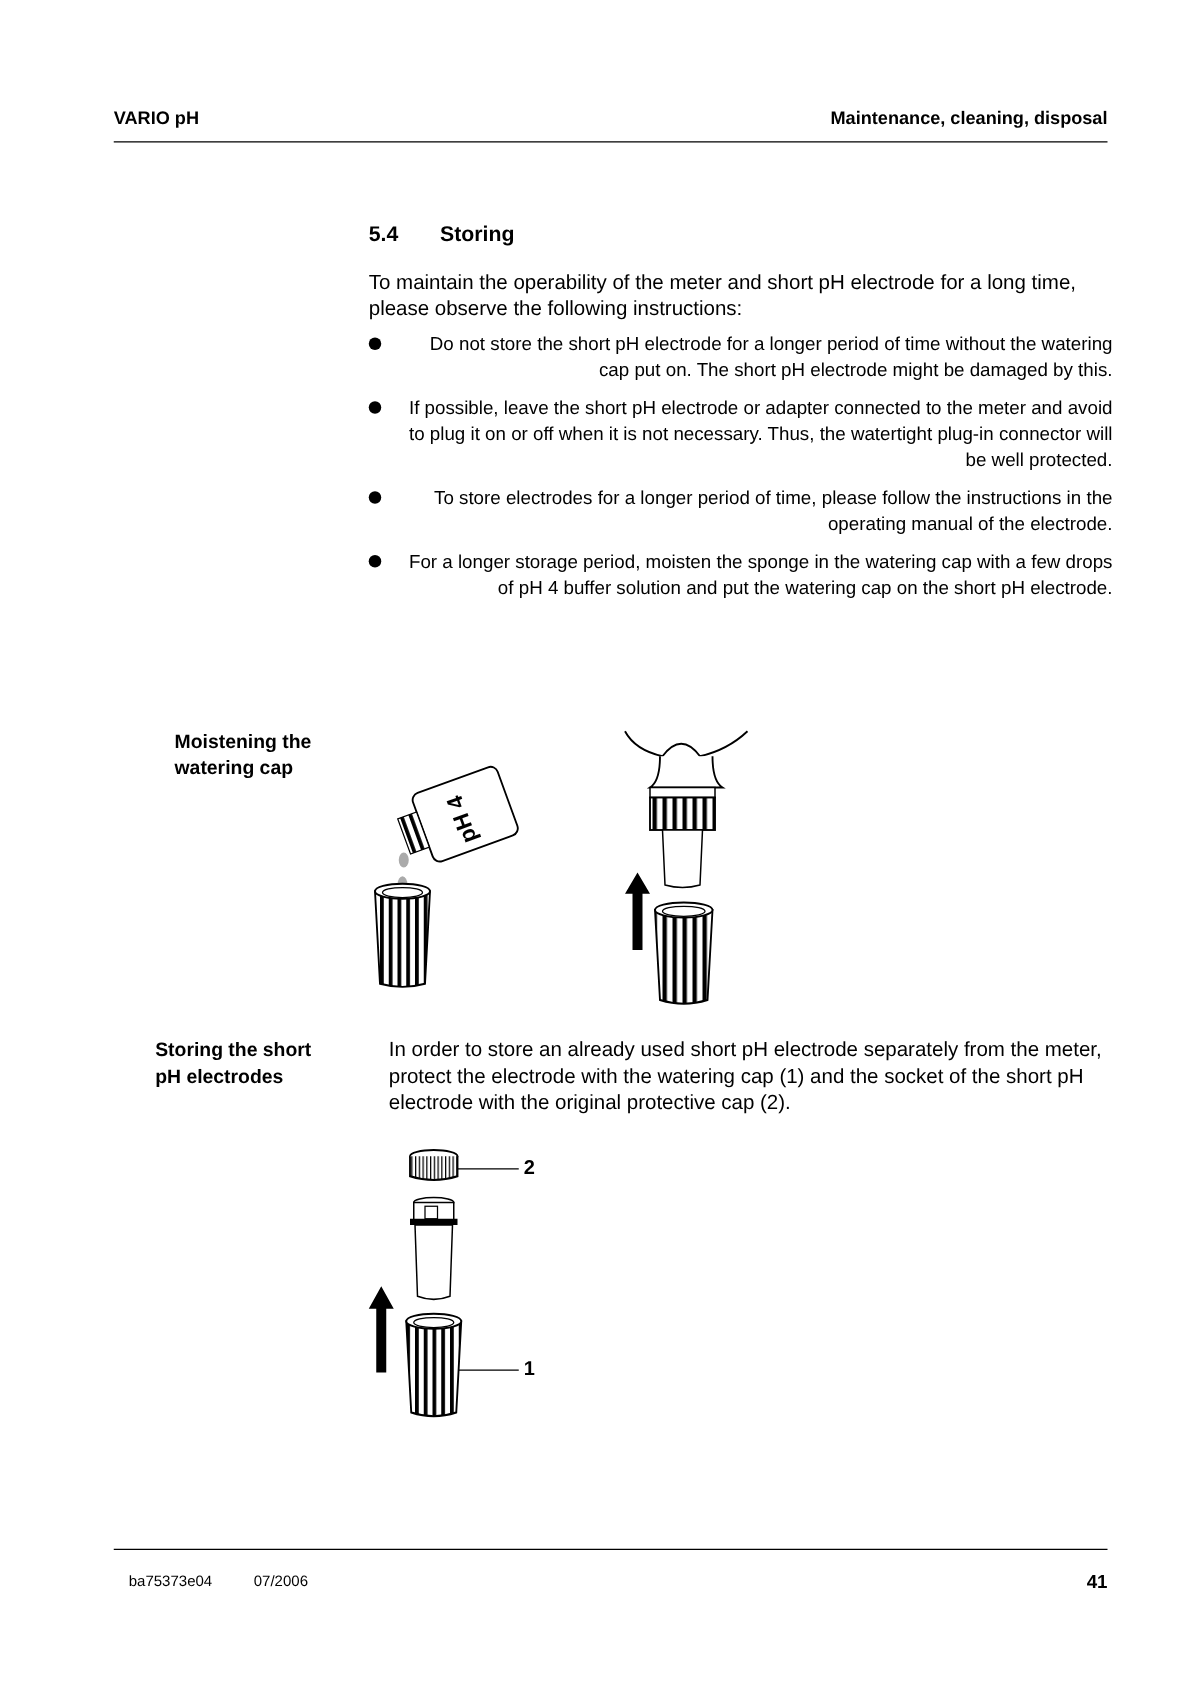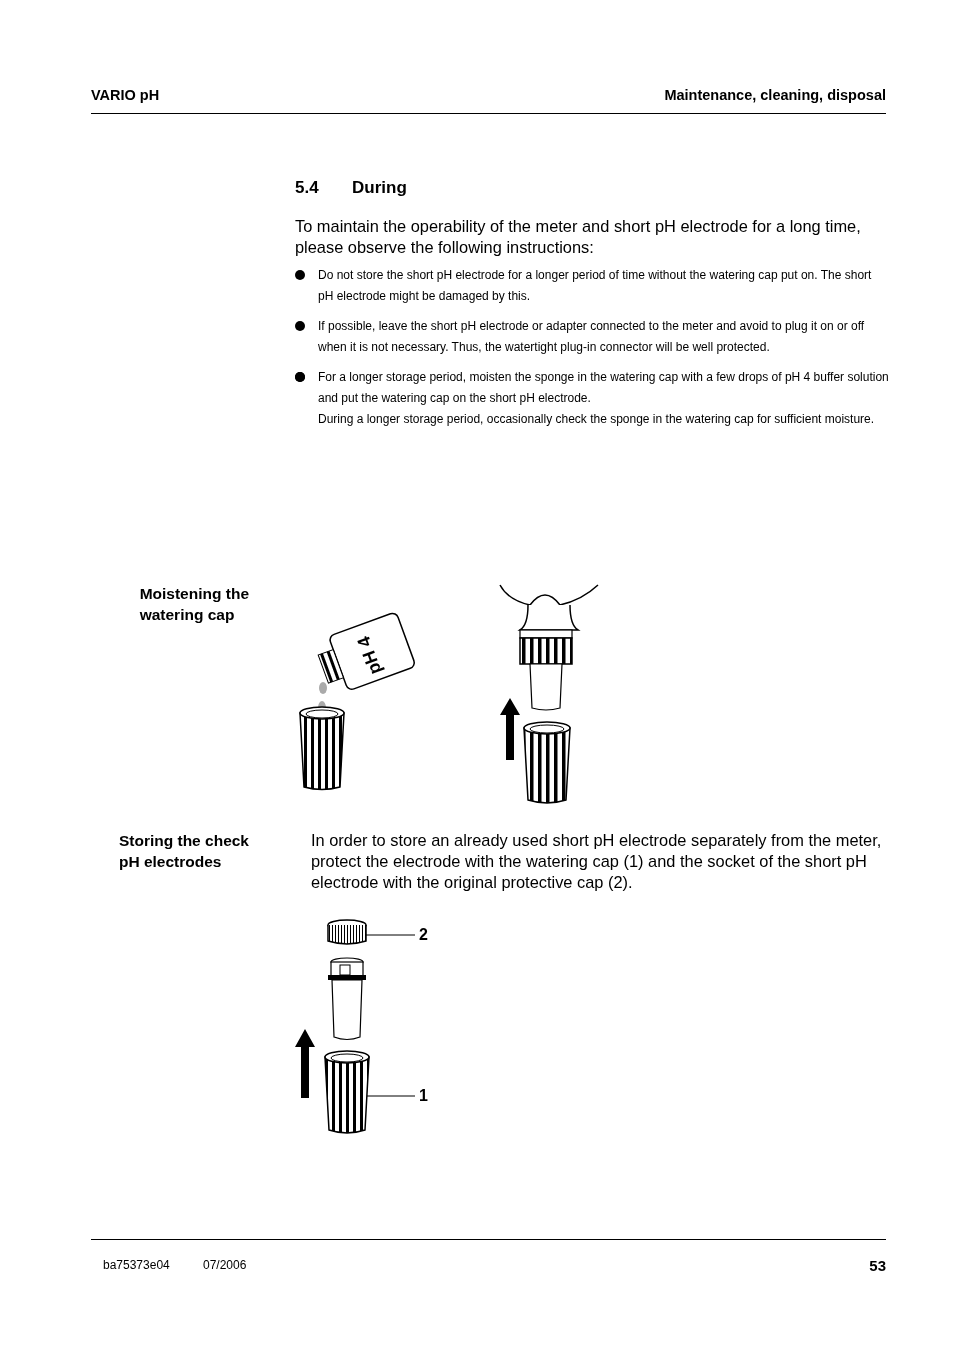--- a/index.html
+++ b/index.html
@@ -6,58 +6,58 @@
     html, body { width: 954px; height: 1351px; background: #ffffff; overflow: hidden; }
     body { position: relative; font-family: "Liberation Sans", sans-serif; color: #000; }
     .hdr-left, .hdr-right { position: absolute; top: 87px; font-size: 14.5px; font-weight: bold; }
     .hdr-left { left: 91px; }
     .hdr-right { right: 68px; }
     .rule { position: absolute; left: 91px; width: 795px; height: 1px; background: #000; }
     .sec-num { position: absolute; left: 295px; top: 178px; font-size: 17px; font-weight: bold; text-align: right; }
     .sec-title { position: absolute; left: 352px; top: 178px; font-size: 17px; font-weight: bold; }
     .intro { position: absolute; left: 295px; top: 216px; width: 595px; font-size: 16.4px; line-height: 21px; }
     .bullets { position: absolute; left: 295px; top: 265px; width: 595px; list-style: none; }
-    .bullets li { position: relative; padding-left: 23px; font-size: 12px; line-height: 21px; margin-bottom: 9px; }
+    .bullets li { position: relative; padding-left: 23px; font-size: 15px; line-height: 21px; margin-bottom: 9px; text-align: right; }
     .bullets li .dot { position: absolute; left: 0; top: 5px; width: 10px; height: 10px; border-radius: 50%; background: #000; }
     .side-label { position: absolute; right: 705px; text-align: left; font-size: 15.5px; font-weight: bold; line-height: 21px; }
     .body2 { position: absolute; left: 295px; top: 830px; width: 595px; font-size: 16.4px; line-height: 21px; margin-left: 16px; }
     .fig { position: absolute; }
     .callout { position: absolute; font-size: 16px; font-weight: bold; }
     .ftr { position: absolute; top: 1258px; font-size: 12px; }
     .pgnum { position: absolute; right: 68px; top: 1257px; font-size: 15px; font-weight: bold; }
   </style>
 </head>
 <body>
 
 <div class="hdr-left">VARIO pH</div>
 <div class="hdr-right">Maintenance, cleaning, disposal</div>
 <div class="rule" style="top:113px;"></div>
 
 <div class="sec-num">5.4</div>
-<div class="sec-title">During</div>
+<div class="sec-title">Storing</div>
 
 <p class="intro">To maintain the operability of the meter and short pH electrode for a long time, please observe the following instructions:</p>
 
 <ul class="bullets">
   <li>
     <span class="dot"></span>
     <span>Do not store the short pH electrode for a longer period of time without the watering cap put on. The short pH electrode might be damaged by this.</span>
   </li>
   <li>
     <span class="dot"></span>
     <span>If possible, leave the short pH electrode or adapter connected to the meter and avoid to plug it on or off when it is not necessary. Thus, the watertight plug-in connector will be well protected.</span>
   </li>
   <li>
     <span class="dot"></span>
+    <span>To store electrodes for a longer period of time, please follow the instructions in the operating manual of the electrode.</span>
   </li>
   <li>
     <span class="dot"></span>
     <span>For a longer storage period, moisten the sponge in the watering cap with a few drops of pH 4 buffer solution and put the watering cap on the short pH electrode.</span>
     <br>
-    <span>During a longer storage period, occasionally check the sponge in the watering cap for sufficient moisture.</span>
   </li>
 </ul>
 
 <div class="side-label" style="top:583px;">
   <div>Moistening the</div>
   <div>watering cap</div>
 </div>
 
 <svg class="fig" style="left:290px; top:605px;" width="140" height="190" viewBox="0 0 140 190">
   <defs>
@@ -98,21 +98,21 @@
   <path d="M40 84 L42 128 Q56 132 70 128 L72 84 Z" fill="#fff" stroke="#000" stroke-width="1.2"></path>
 
   <path d="M16 180 L16 135 L10 135 L20 118 L30 135 L24 135 L24 180 Z" fill="#000"></path>
 
   <path d="M34 148 L80 148 L76 220 Q57 226 38 220 Z" fill="url(#stripes2)" stroke="#000" stroke-width="1.5"></path>
   <ellipse cx="57" cy="148" rx="23" ry="6" fill="#fff" stroke="#000" stroke-width="1.5"></ellipse>
   <ellipse cx="57" cy="149" rx="17" ry="4" fill="#fff" stroke="#000" stroke-width="1"></ellipse>
 </svg>
 
 <div class="side-label" style="top:830px;">
-  <div>Storing the check</div>
+  <div>Storing the short</div>
   <div>pH electrodes</div>
 </div>
 
 <p class="body2">In order to store an already used short pH electrode separately from the meter, protect the electrode with the watering cap (1) and the socket of the short pH electrode with the original protective cap (2).</p>
 
 <svg class="fig" style="left:290px; top:915px;" width="140" height="225" viewBox="0 0 140 225">
   <defs>
     <pattern id="stripes3" width="7" height="10" patternUnits="userSpaceOnUse">
       <rect width="7" height="10" fill="#fff"></rect>
       <rect width="3" height="10" fill="#000"></rect>
@@ -140,13 +140,13 @@
   <ellipse cx="57" cy="142" rx="22" ry="6" fill="#fff" stroke="#000" stroke-width="1.5"></ellipse>
   <ellipse cx="57" cy="143" rx="16" ry="4" fill="#fff" stroke="#000" stroke-width="1"></ellipse>
   <line x1="77" y1="181" x2="125" y2="181" stroke="#000" stroke-width="1"></line>
 </svg>
 <div class="callout" style="left:419px; top:926px;">2</div>
 <div class="callout" style="left:419px; top:1087px;">1</div>
 
 <div class="rule" style="top:1239px;"></div>
 <div class="ftr" style="left:103px;">ba75373e04</div>
 <div class="ftr" style="left:203px;">07/2006</div>
-<div class="pgnum">53</div>
+<div class="pgnum">41</div>
 
 </body></html>

